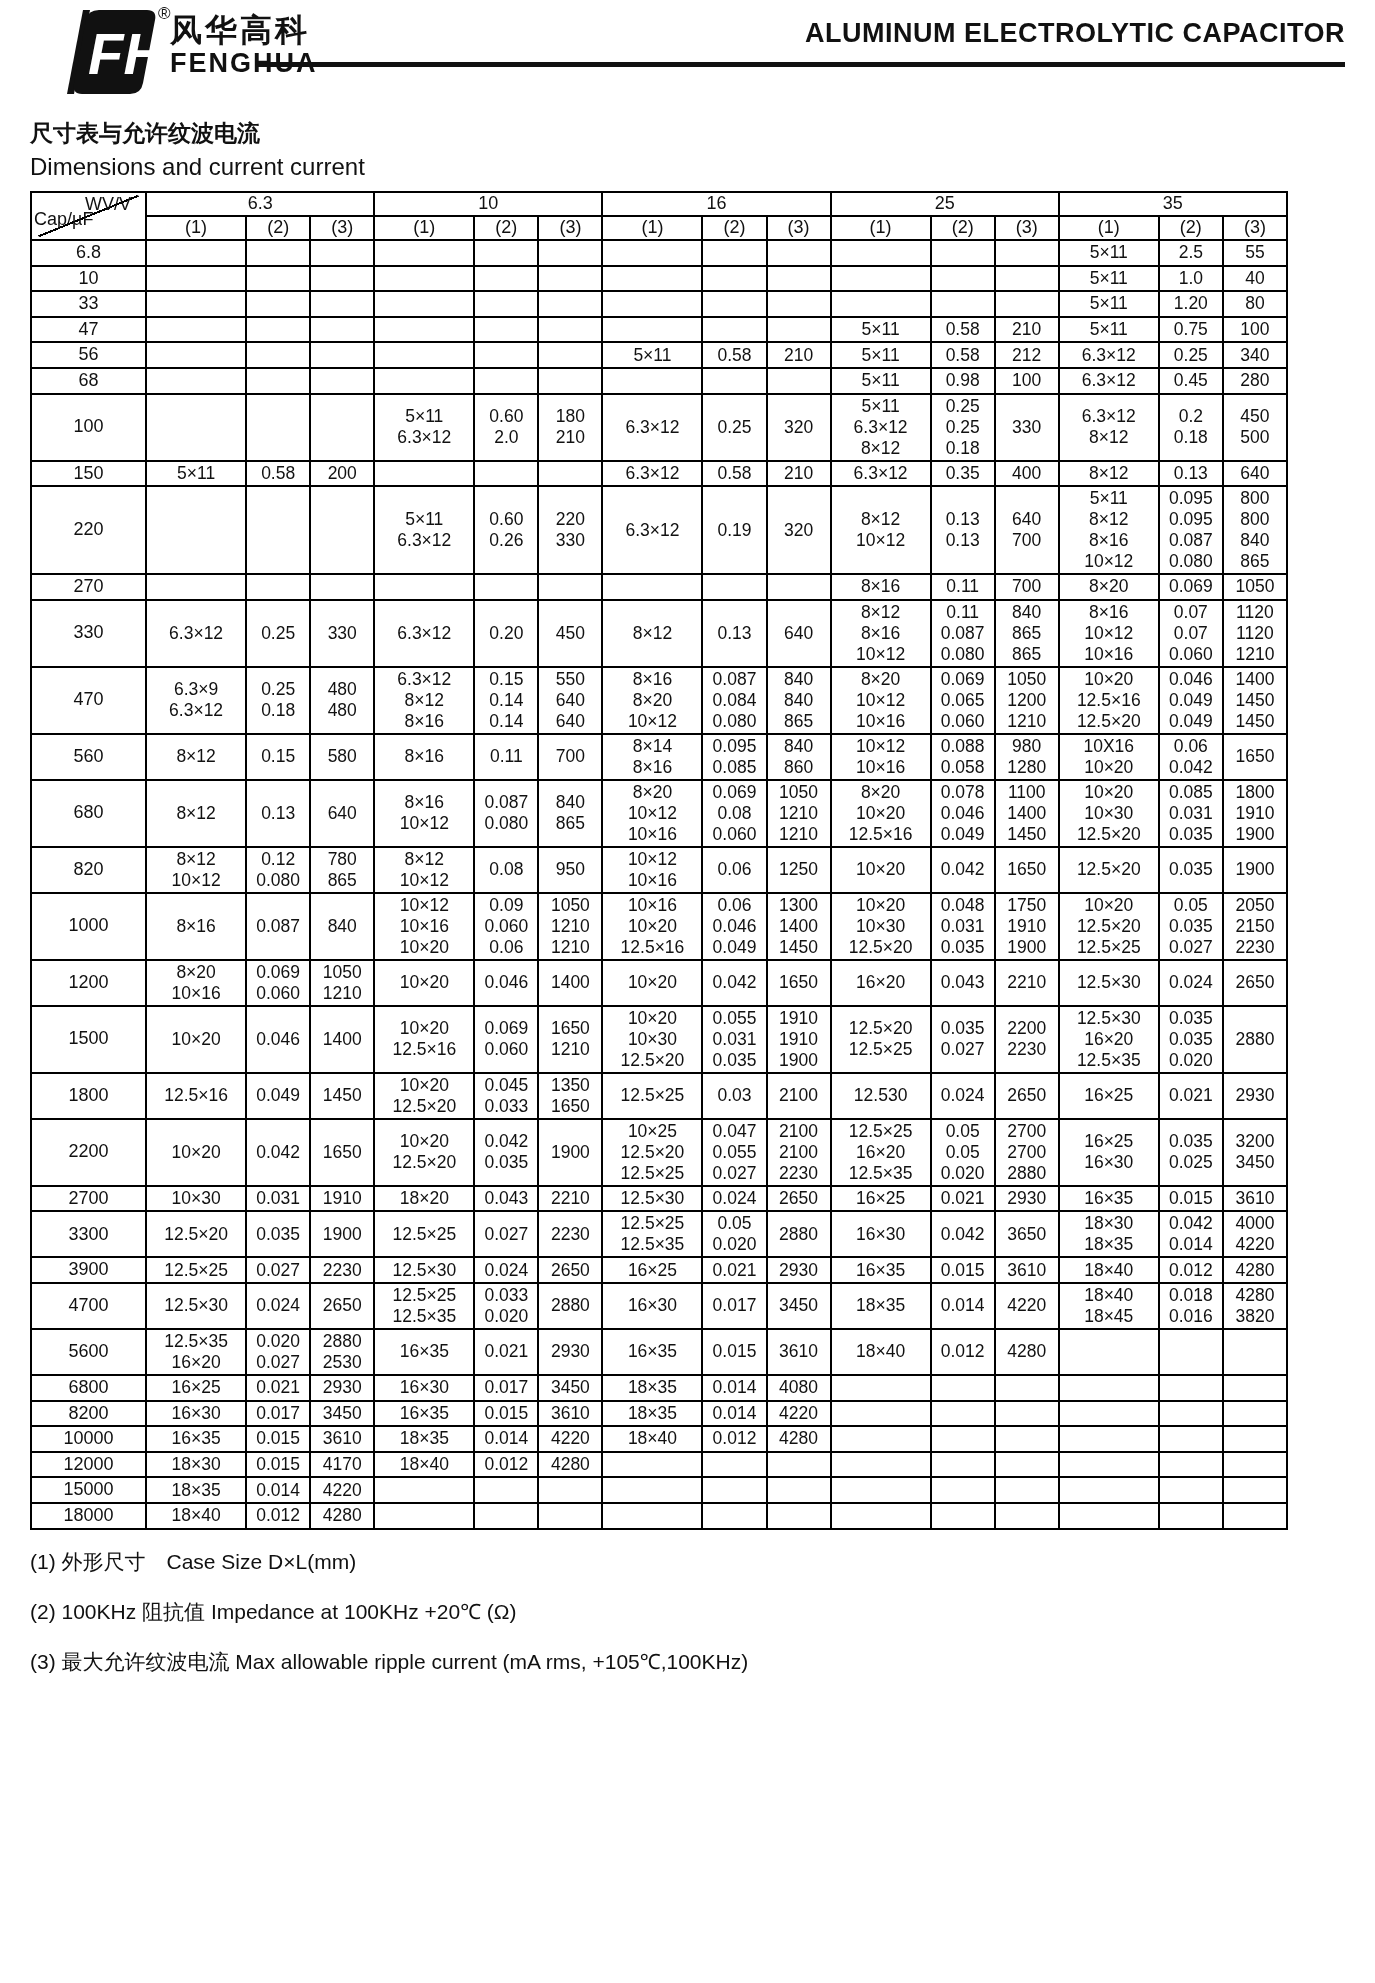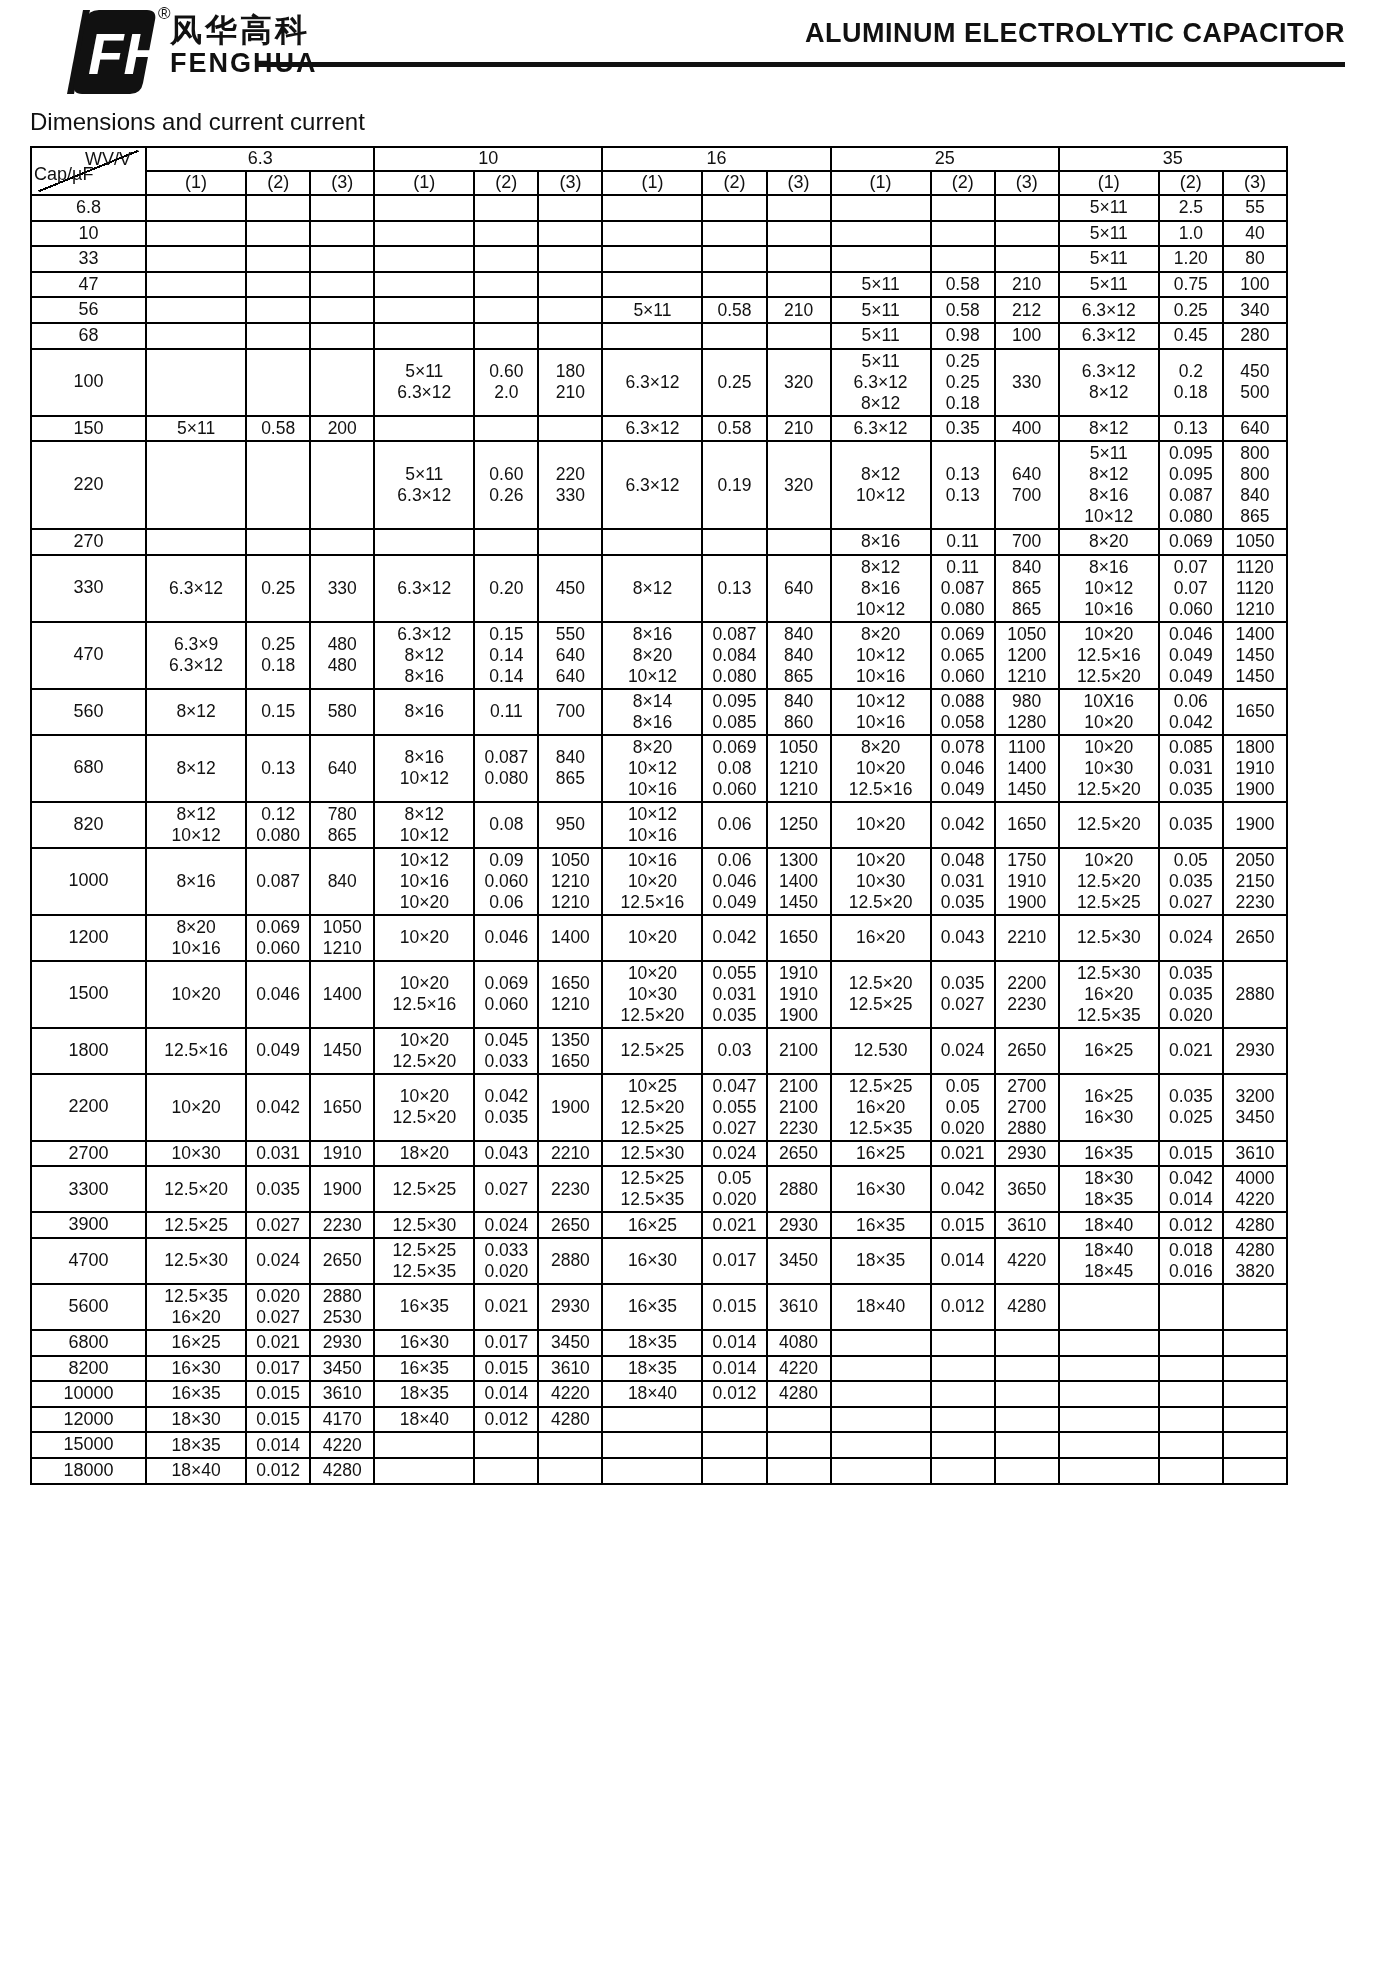--- a/index.html
+++ b/index.html
@@ -48,20 +48,21 @@
     </svg>
     <span class="reg-mark">®</span>
     <div class="brand">
       <div class="brand-cn">风华高科</div>
       <div class="brand-en">FENGHUA</div>
     </div>
     <div class="doc-title">ALUMINUM ELECTROLYTIC CAPACITOR</div>
     <div class="rule"></div>
   </div>
 
+  <div class="sec-cn">尺寸表与允许纹波电流</div>
   <div class="sec-en">Dimensions and current current</div>
 
   <table>
       <colgroup>
         <col style="width: 115px;">
         <col style="width: 100px;">
         <col style="width: 64px;">
         <col style="width: 64px;">
         <col style="width: 100px;">
         <col style="width: 64px;">
@@ -661,14 +662,19 @@
           <td></td>
           <td></td>
           <td></td>
           <td></td>
           <td></td>
           <td></td>
         </tr>
       </tbody>
     </table>
 
+  <div class="footnotes">
+    <div class="footnote">(1) 外形尺寸　Case Size D×L(mm)</div>
+    <div class="footnote">(2) 100KHz 阻抗值 Impedance at 100KHz +20℃  (Ω)</div>
+    <div class="footnote">(3) 最大允许纹波电流  Max allowable ripple current (mA rms, +105℃,100KHz)</div>
+  </div>
 
 </div>
 
 </body></html>

